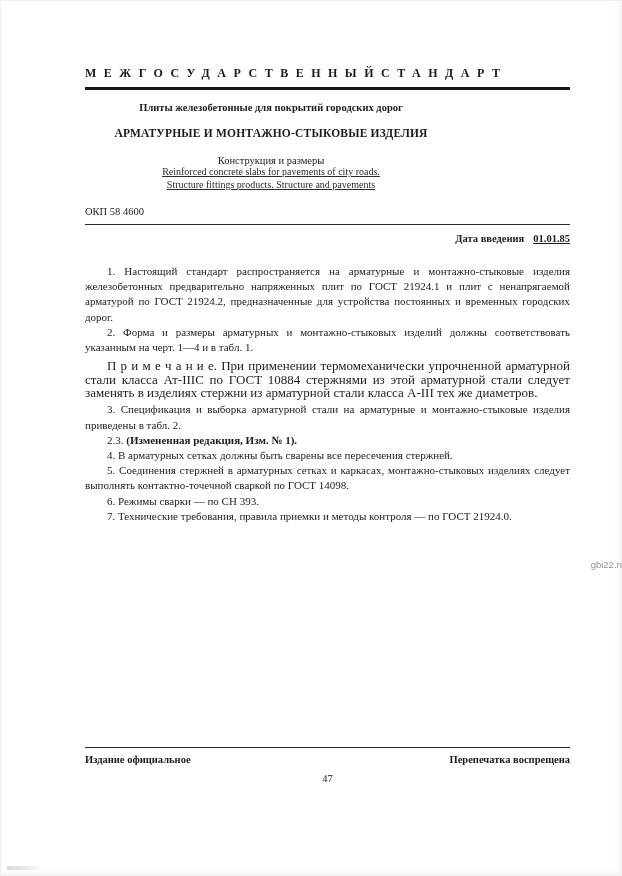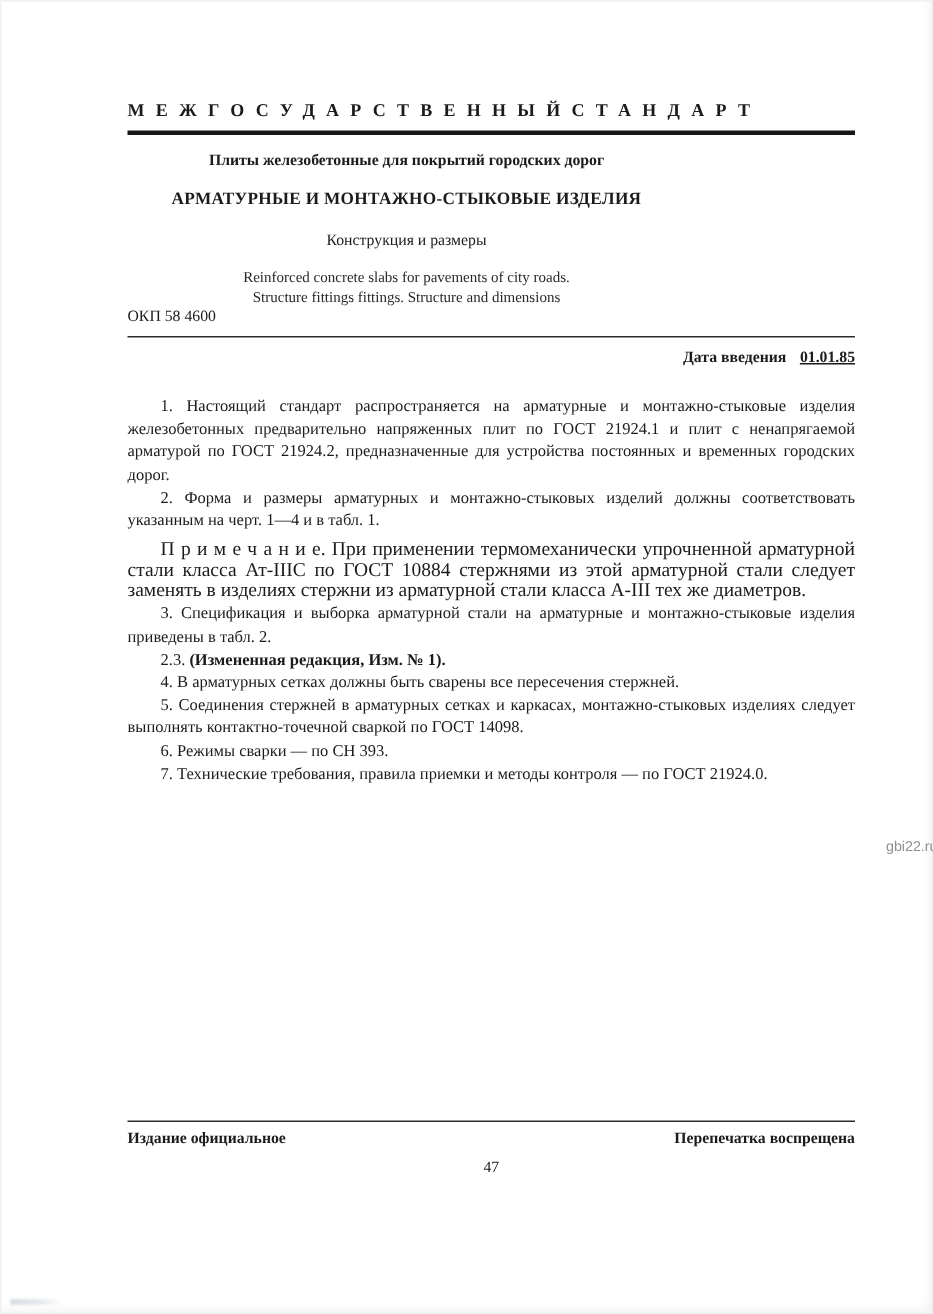--- a/index.html
+++ b/index.html
@@ -30,21 +30,21 @@
     height:2.5px; background:#171717;
   }
   
   .title-col {
     position:absolute; left:85px; width:372px; top:102px;
     text-align:center;
   }
   .title-subject { font-weight:bold; font-size:10.5px; }
   .title-main { font-weight:bold; font-size:11.5px; margin-top:14px; letter-spacing:0.2px; }
   .title-sub { font-weight:normal; font-size:10.5px; margin-top:16px; }
-  .title-en { font-size:10px; line-height:12.5px; margin-top:14px; color:#2a2a2a; }
+  .title-en { font-size:10px; line-height:12.5px; margin-top:0; color:#2a2a2a;text-decoration:underline; }
   .designation {
     position:absolute; right:44px; top:134px;
     text-align:center; font-weight:bold; font-size:13px; line-height:16px;
     white-space:nowrap;
   }
   .okp { position:absolute; left:85px; top:206px; font-size:10.5px; }
   .thin-rule-top {
     position:absolute; left:85px; right:52px; top:224px;
     height:1.2px; background:#2a2a2a;
   }
@@ -102,21 +102,21 @@
   </div>
 
   <div class="thick-rule"></div>
 
   <div class="title-col">
     <div class="title-subject">Плиты железобетонные  для покрытий городских дорог</div>
     <div class="title-main">АРМАТУРНЫЕ И МОНТАЖНО-СТЫКОВЫЕ ИЗДЕЛИЯ</div>
     <div class="title-sub">Конструкция и размеры</div>
     <div class="title-en">
       <div>Reinforced concrete slabs for pavements of city roads.</div>
-      <div>Structure fittings fittings. Structure and dimensions</div>
+      <div>Structure fittings products. Structure and pavements</div>
     </div>
   </div>
 
 
   <div class="okp">ОКП 58 4600</div>
 
   <div class="thin-rule-top"></div>
 
   <div class="date-line">
     <span>Дата введения</span><span class="date-value">01.01.85</span>

